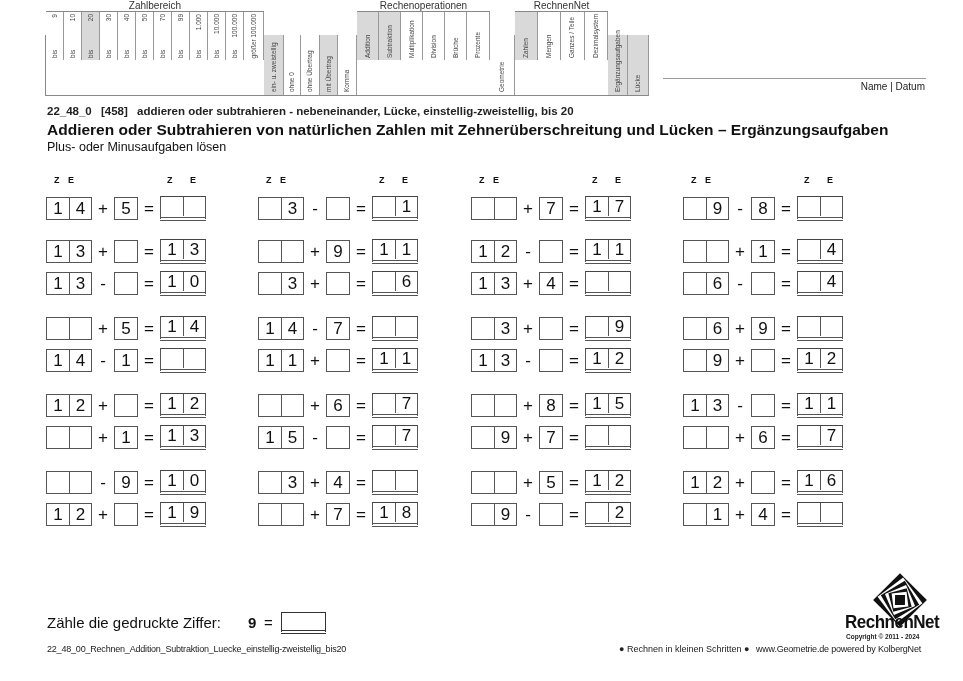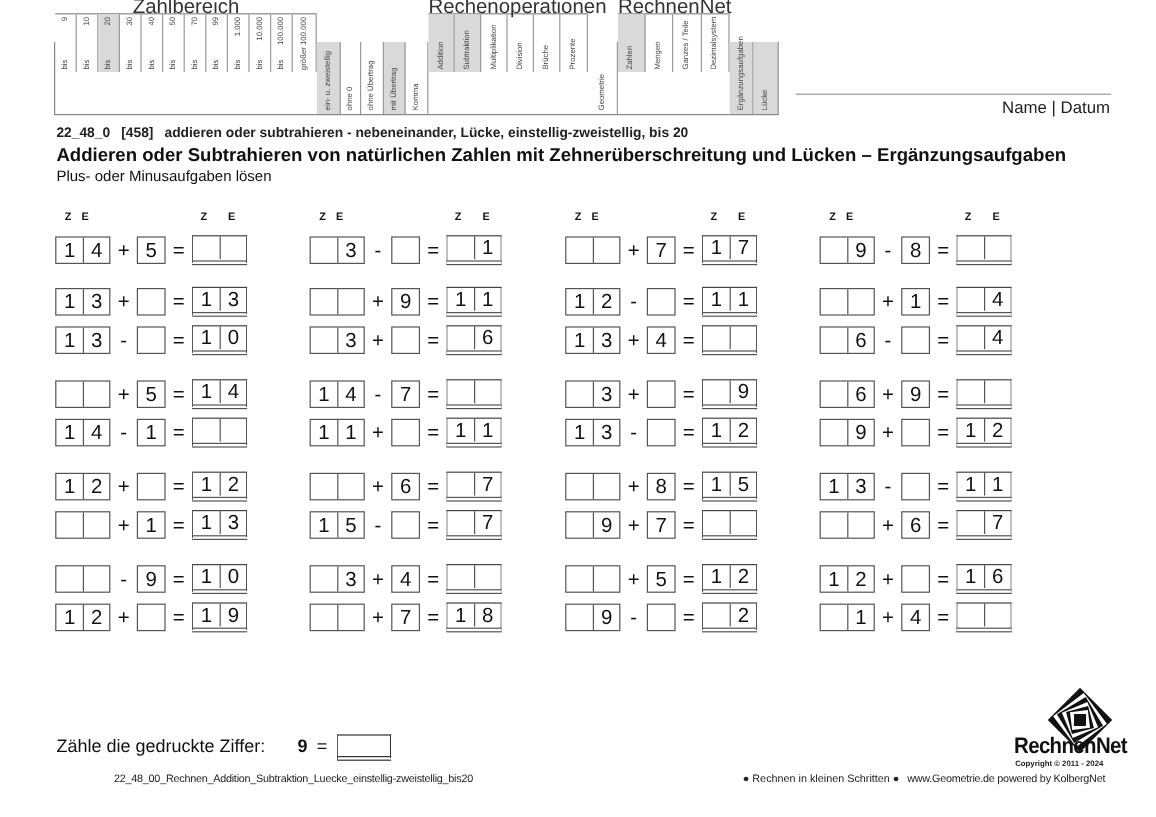--- a/index.html
+++ b/index.html
@@ -1,21 +1,21 @@
 <!DOCTYPE html>
 <html><head>
 <meta charset="utf-8">
 <style>
   * { box-sizing: border-box; margin: 0; padding: 0; }
   html, body { width: 963px; height: 681px; background: #ffffff; overflow: hidden; }
   body { position: relative; font-family: "Liberation Sans", sans-serif; color: #111; }
   .cat-group { position: absolute; top: 0; height: 60px; }
   .cat-group-title {
     position: absolute; top: 0; left: 0; right: 0; height: 12px;
-    font-size: 17px; line-height: 12px; text-align: center; color: #333;
+    font-size: 10px; line-height: 12px; text-align: center; color: #333;
     border-bottom: 1px solid #888;
   }
   .cat-cols { position: absolute; top: 12px; left: 0; right: 0; bottom: 0; display: flex; }
   .cat-col {
     position: relative; height: 100%; border-right: 1px solid #999;
     overflow: hidden;
   }
   .cat-col.sel { background: #d9d9d9; }
   .cat-col .vtext {
     position: absolute; left: 50%; bottom: 2px;
@@ -36,21 +36,21 @@
   .cat-full .vtext {
     position: absolute; left: 50%; bottom: 3px;
     transform-origin: left bottom;
     transform: rotate(-90deg) translateY(50%);
     white-space: nowrap; font-size: 6.5px; color: #444; line-height: 8px;
   }
   .table-bottom { position: absolute; top: 95px; height: 1px; background: #888; }
   .table-left { position: absolute; top: 35px; width: 1px; height: 60px; background: #888; }
 
   .name-line { position: absolute; left: 663px; top: 78px; width: 263px; height: 1px; background: #999; }
-  .name-label { position: absolute; right: 38px; top: 81px; font-size: 14px; color: #222; }
+  .name-label { position: absolute; right: 38px; top: 81px; font-size: 10px; color: #222; }
 
   
   .code-line { position: absolute; left: 47px; top: 105px; font-size: 11.5px; color: #222; white-space: nowrap; }
   .code-line span { margin-right: 6px; font-weight: bold; }
   .main-title { position: absolute; left: 47px; top: 121px; font-size: 15.5px; font-weight: bold; white-space: nowrap; }
   .sub-title { position: absolute; left: 47px; top: 140px; font-size: 12.5px; white-space: nowrap; }
 
   
   .ze { position: absolute; font-size: 9px; font-weight: bold; color: #111; }
   .eq { position: absolute; height: 25px; display: flex; align-items: center; }
@@ -65,21 +65,21 @@
   .box.ans { border-bottom: 4px double #555; border-top: 1.5px solid #444; height: 25px; }
   .box.ans .cell { height: 19px; line-height: 20px; }
   .op { width: 22px; text-align: center; font-size: 17px; }
   .eqs { width: 22px; text-align: center; font-size: 17px; }
 
   
   .count-label { position: absolute; left: 47px; top: 614px; font-size: 15px; white-space: nowrap; }
   .count-digit { position: absolute; left: 248px; top: 614px; font-size: 15px; font-weight: bold; }
   .count-eq { position: absolute; left: 264px; top: 614px; font-size: 15px; }
   .count-box { position: absolute; left: 281px; top: 612px; width: 45px; height: 22px; border: 1px solid #333; border-bottom: 4px double #333; }
-  .file-name { position: absolute; left: 47px; top: 644px; font-size: 9px; color: #222; white-space: nowrap; letter-spacing: -0.2px; margin-left: 48px; }
+  .file-name { position: absolute; left: 47px; top: 644px; font-size: 9px; color: #222; white-space: nowrap; letter-spacing: -0.2px; }
   .slogan { position: absolute; left: 619px; top: 644px; font-size: 9px; color: #222; white-space: nowrap; }
   .website { position: absolute; left: 756px; top: 644px; font-size: 9px; color: #222; white-space: nowrap; letter-spacing: -0.2px; }
   .logo-icon { position: absolute; left: 872px; top: 572px; width: 56px; height: 56px; }
   .logo-text { position: absolute; left: 845px; top: 612px; font-size: 17px; font-weight: bold; letter-spacing: -0.5px; color: #111; transform: scaleY(1.1); }
   .copyright { position: absolute; left: 846px; top: 633px; font-size: 6.5px; font-weight: bold; color: #222; white-space: nowrap; }
 </style>
 </head>
 <body>
 
 <div>

